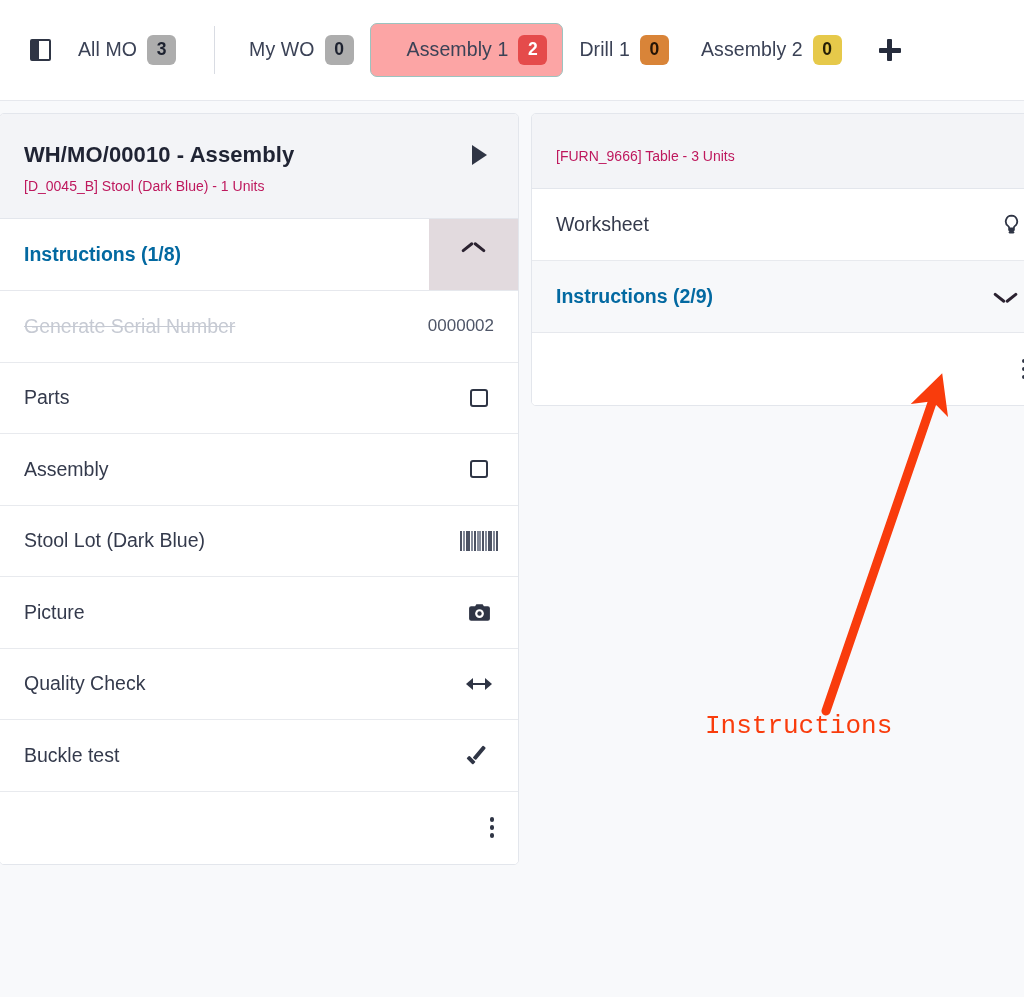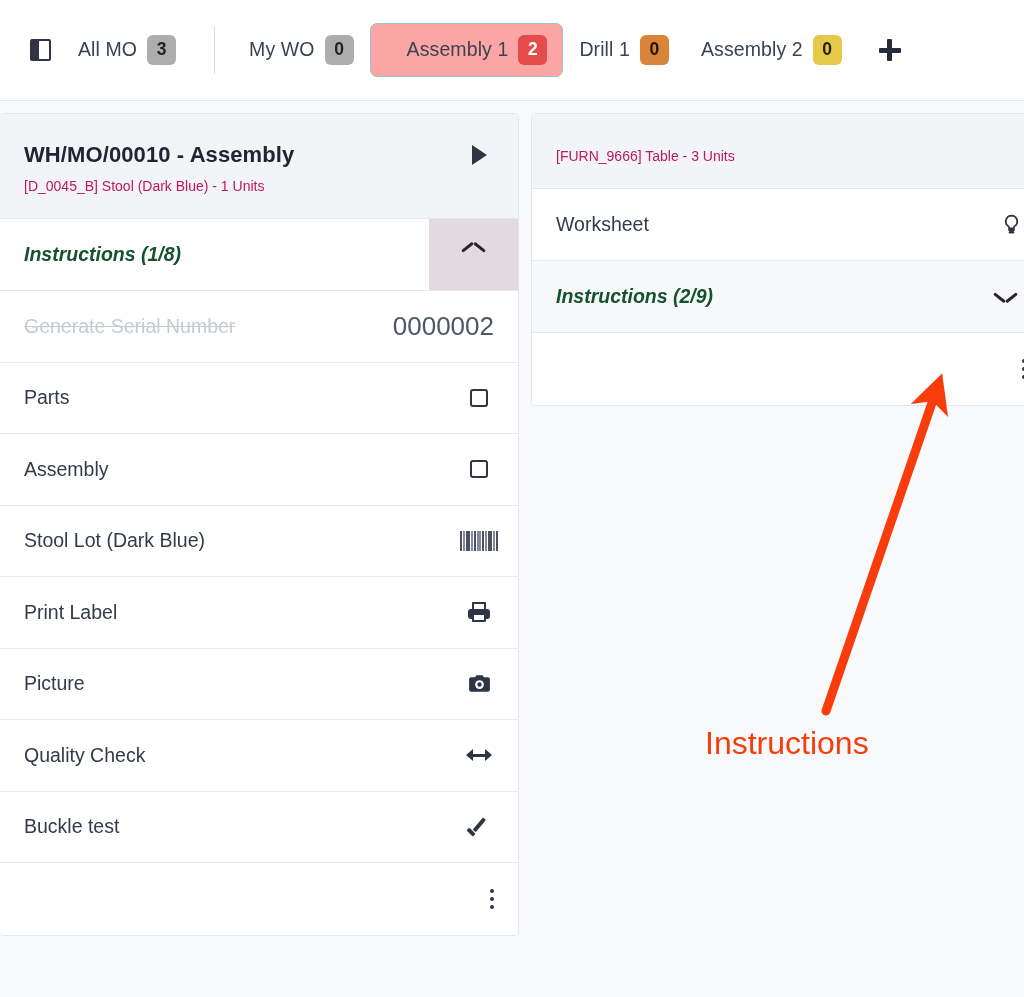--- a/index.html
+++ b/index.html
@@ -184,23 +184,22 @@
     border-bottom: 1px solid #e6e8ed;
     cursor: pointer;
     min-height: 72px;
   }
   .section-row .section-label {
     display: flex;
     align-items: center;
     padding: 0 24px;
     font-size: 19.5px;
     font-weight: 700;
-    color: #14532d;
+    color: #0369a1;
     flex: 1;
-    font-style: italic;
   }
   .section-row.collapsed { background: #f7f8fa; }
 
   .chev-btn {
     width: 89px;
     display: flex;
     align-items: center;
     justify-content: center;
     cursor: pointer;
     flex: none;
@@ -230,21 +229,21 @@
     background: #ffffff;
     cursor: pointer;
     font-size: 19.5px;
     color: #343a4c;
   }
   .step-row.done .step-label {
     color: #c6cad3;
     text-decoration: line-through;
   }
   .step-value {
-    font-size: 26px;
+    font-size: 17px;
     color: #4f5668;
   }
 
   .step-icon {
     width: 30px; height: 30px;
     display: flex; align-items: center; justify-content: center;
     color: #2f3545;
     flex: none;
   }
 
@@ -302,26 +301,25 @@
   #annotation {
     position: absolute;
     left: 0; top: 0;
     width: 1024px; height: 997px;
     pointer-events: none;
   }
   #annot-label {
     position: absolute;
     left: 705px;
     top: 711px;
-    font-family: Liberation Sans, sans-serif;
-    font-size: 32px;
+    font-family: Liberation Mono, monospace;
+    font-size: 26px;
     color: #f93c0c;
     letter-spacing: 0px;
     white-space: nowrap;
-    margin-top: 14px;
   }
 </style>
 </head>
 <body>
 
 <div id="topbar">
 
   <div id="sidebar-toggle">
     <span class="panel-glyph"></span>
   </div>
@@ -414,30 +412,20 @@
             <i class="w"></i>
             <i class="l"></i>
             <i></i>
             <i class="w l"></i>
             <i></i>
             <i class="l"></i>
         </span>
       </span>
     </div>
 
-    <div class="step-row">
-      <span class="step-label">Print Label</span>
-      <span class="step-icon">
-        <svg width="24" height="24" viewBox="0 0 24 24" fill="none" stroke="#2f3545" stroke-width="2" stroke-linecap="round" stroke-linejoin="round">
-          <path d="M6 9V3h12v6"></path>
-            <path d="M6 18H4a2 2 0 0 1-2-2v-4a2 2 0 0 1 2-2h16a2 2 0 0 1 2 2v4a2 2 0 0 1-2 2h-2" fill="#2f3545"></path>
-            <rect x="6" y="14" width="12" height="7" fill="#fff"></rect>
-        </svg>
-      </span>
-    </div>
 
     <div class="step-row">
       <span class="step-label">Picture</span>
       <span class="step-icon">
         <svg width="25" height="25" viewBox="0 0 24 24">
           <path d="M9 4h6l1.2 2H20a2 2 0 0 1 2 2v10a2 2 0 0 1-2 2H4a2 2 0 0 1-2-2V8a2 2 0 0 1 2-2h3.8L9 4Z" fill="#2f3545"></path>
           <circle cx="12" cy="13" r="4.2" fill="#ffffff"></circle>
           <circle cx="12" cy="13" r="2.1" fill="#2f3545"></circle>
         </svg>
       </span>

